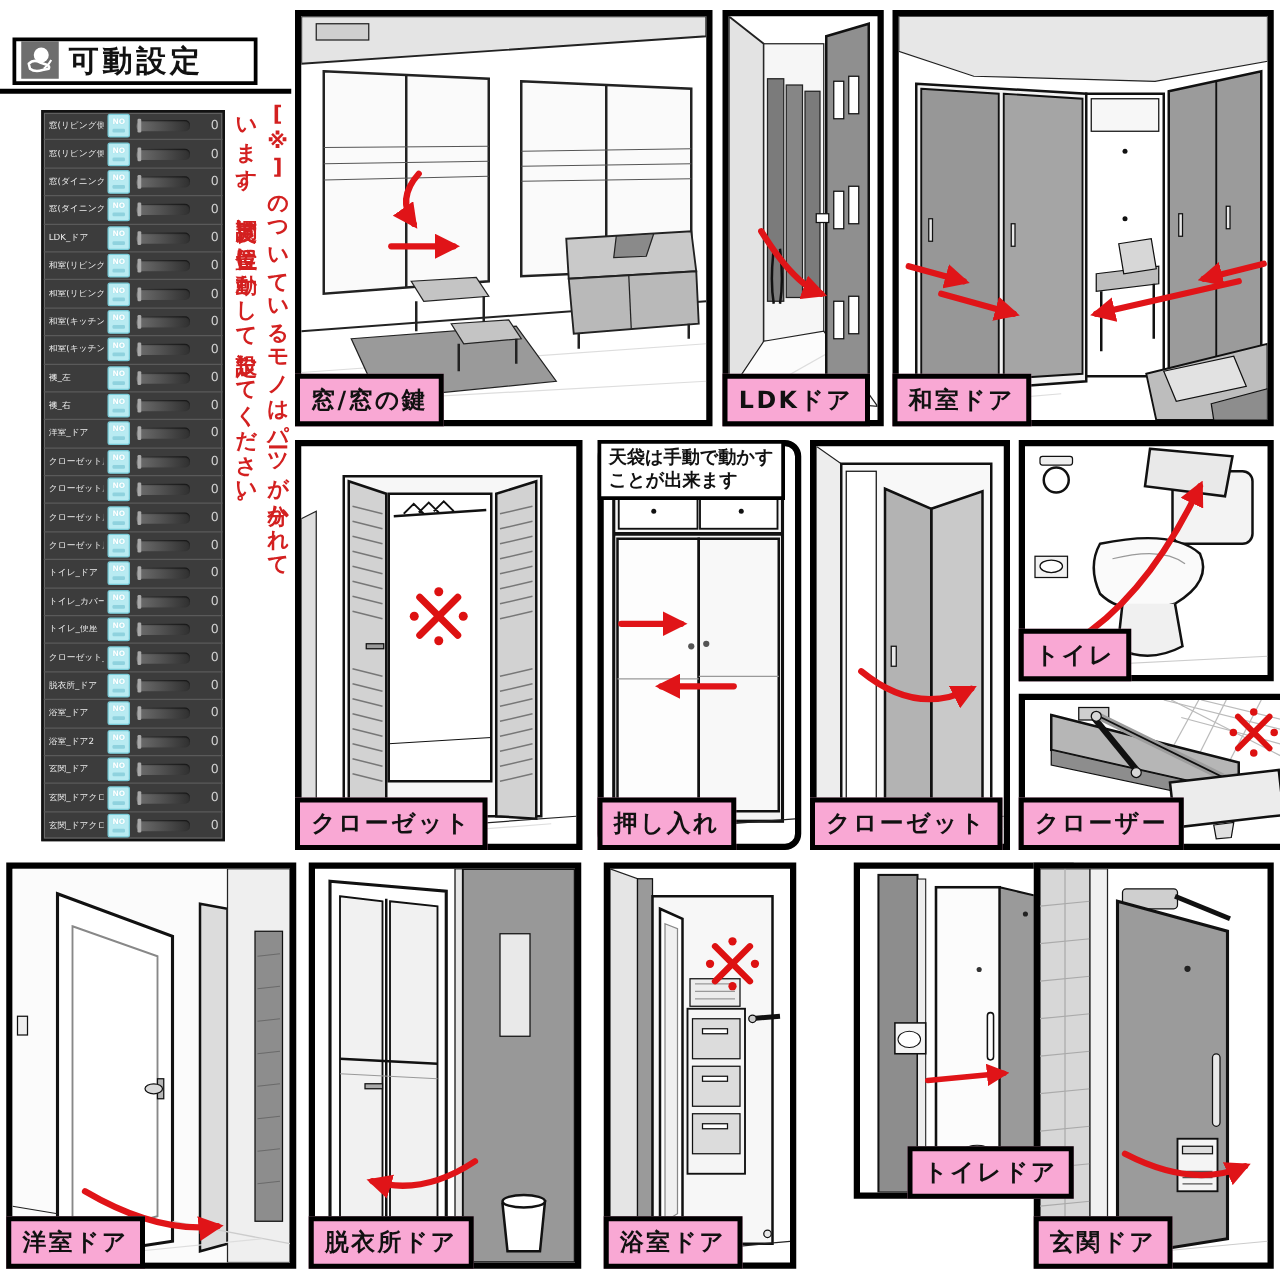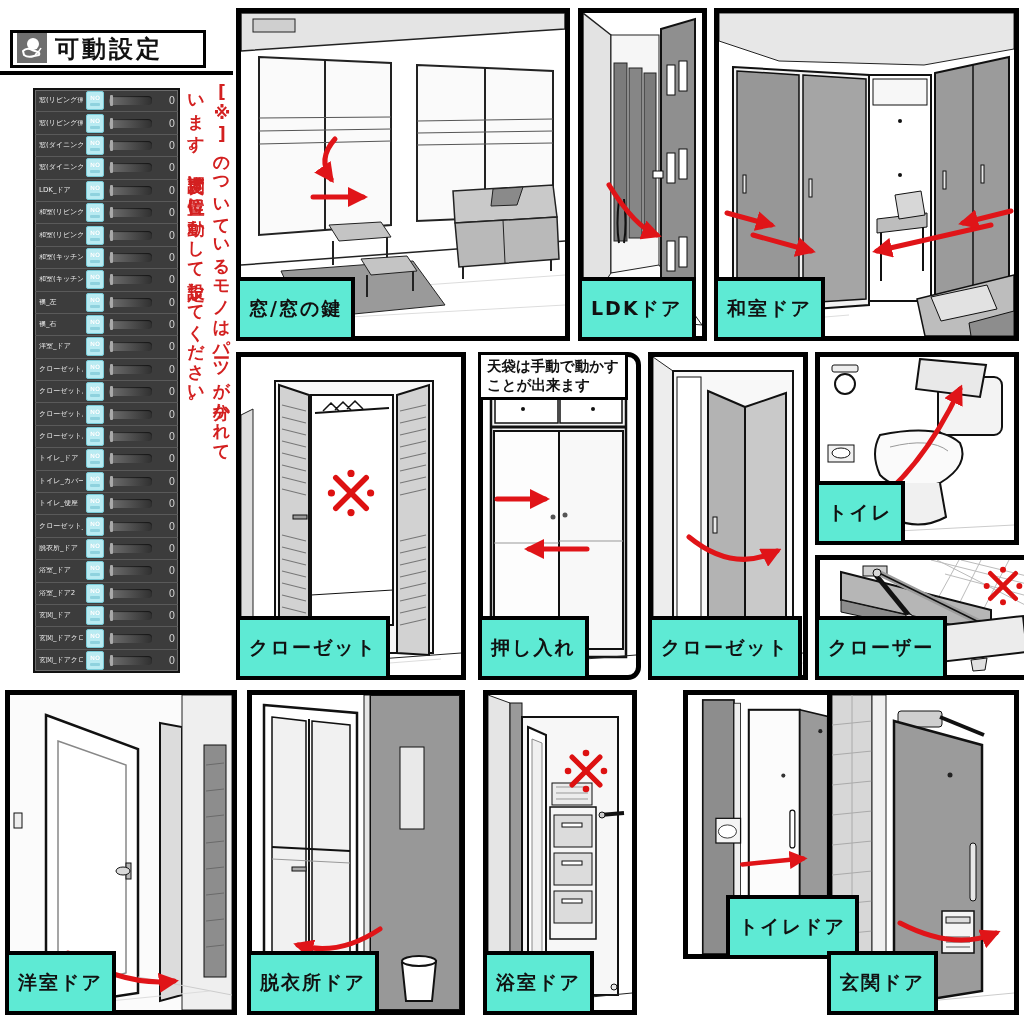--- a/index.html
+++ b/index.html
@@ -56,22 +56,22 @@
     writing-mode:vertical-rl; text-orientation:upright;
     color:#d32020; font-weight:bold; font-size:17px; line-height:1.5; letter-spacing:1px;
   }
 
   
   .panel {
     position:absolute; border:5px solid #000; background:#fff;
   }
   .panel svg { position:absolute; inset:0; width:100%; height:100%; }
   .panel-label {
-    position:absolute; left:-5px; bottom:-5px; background:#5eead4; border:4px solid #000;
-    font-size:19px; font-weight:bold; letter-spacing:2px; padding:15px 9px; white-space:nowrap; z-index:3;
+    position:absolute; left:-5px; bottom:-5px; background:#f9a8d4; border:4px solid #000;
+    font-size:19px; font-weight:bold; letter-spacing:2px; padding:4px 9px; white-space:nowrap; z-index:3;
   }
   .panel-label.right { left:auto; right:-5px; }
   .annotation-box {
     position:absolute; left:-5px; top:-5px; background:#fff; border:3px solid #000;
     font-size:14.5px; font-weight:bold; line-height:1.3; padding:2px 6px; z-index:3; white-space:nowrap;
   }
 </style>
 </head>
 <body>
 

